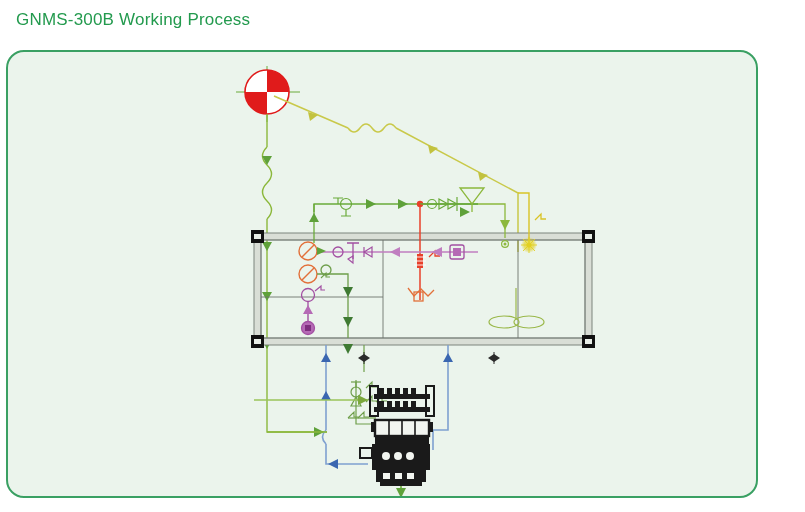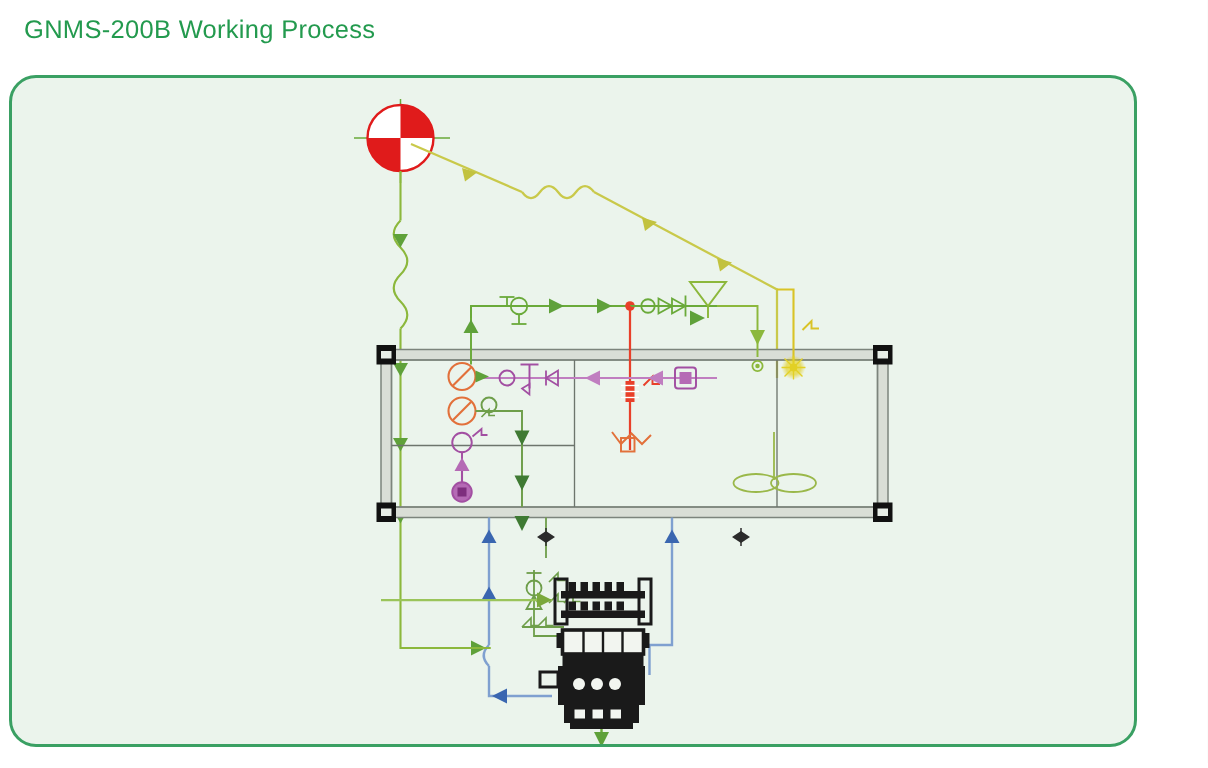--- a/index.html
+++ b/index.html
@@ -17,21 +17,21 @@
     box-sizing:border-box;overflow:hidden;
   }
   #flow-svg{position:absolute;left:0;top:0;width:752px;height:448px;display:block;}
   .nosel{user-select:none;}
 </style>
 </head>
 <body>
 
 <div id="root">
 
-  <div id="page-title" class="nosel" style="color: rgb(35, 154, 78);">GNMS-200B Working Process</div>
+  <div id="page-title" class="nosel" style="color: rgb(35, 154, 78);">GNMS-300B Working Process</div>
 
   <div id="diagram-panel" style="background: rgb(235, 244, 236); border-color: rgb(58, 160, 99);">
 
     <svg id="flow-svg" viewBox="0 0 752 448" xmlns="http://www.w3.org/2000/svg">
 
       <defs>
         <marker id="ar-green" viewBox="0 0 10 10" refX="5" refY="5" markerWidth="7" markerHeight="7" orient="auto">
           <path d="M0,0 L10,5 L0,10 z" fill="#6aaa3a"></path>
         </marker>
         <marker id="ar-olive" viewBox="0 0 10 10" refX="5" refY="5" markerWidth="7" markerHeight="7" orient="auto">

